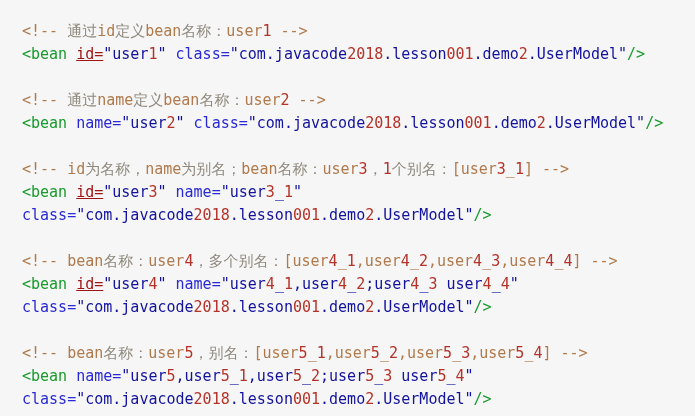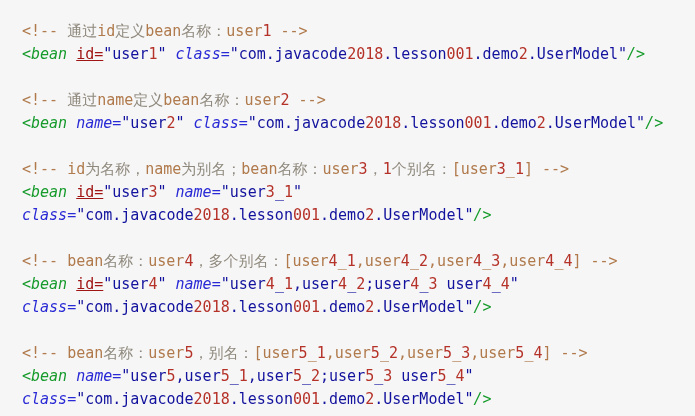--- a/index.html
+++ b/index.html
@@ -17,23 +17,23 @@
   pre.code{
     margin:8px;
     padding:12px 8px 12px 14px;
     font-family: "DejaVu Sans Mono", "Liberation Mono", monospace;
     font-size:15px;
     line-height:23px;
     white-space:pre;
     color: var(--plain, #333333);
   }
   .line{height:23px;}
-  .tok-tag   {color: var(--tag,   #179b2c); font-style: italic;}
+  .tok-tag   {color: var(--tag,   #179b2c);}
   .tok-attrid{color: var(--attr_id, #a01414); text-decoration: underline;}
-  .tok-attr  {color: var(--attr_other, #2929d6); font-style: italic;}
+  .tok-attr  {color: var(--attr_other, #2929d6);}
   .tok-str   {color: var(--string, #12129e);}
   .tok-num   {color: var(--number, #b53229);}
   .tok-com   {color: var(--comment_latin, #b07a4c);}
   .tok-cjk   {color: var(--comment_cjk, #8f897d);
               font-family: "DejaVu Sans", "Liberation Sans", sans-serif;}
   .tok-plain {color: var(--plain, #333333);}
 </style>
 </head>
 <body>
 

